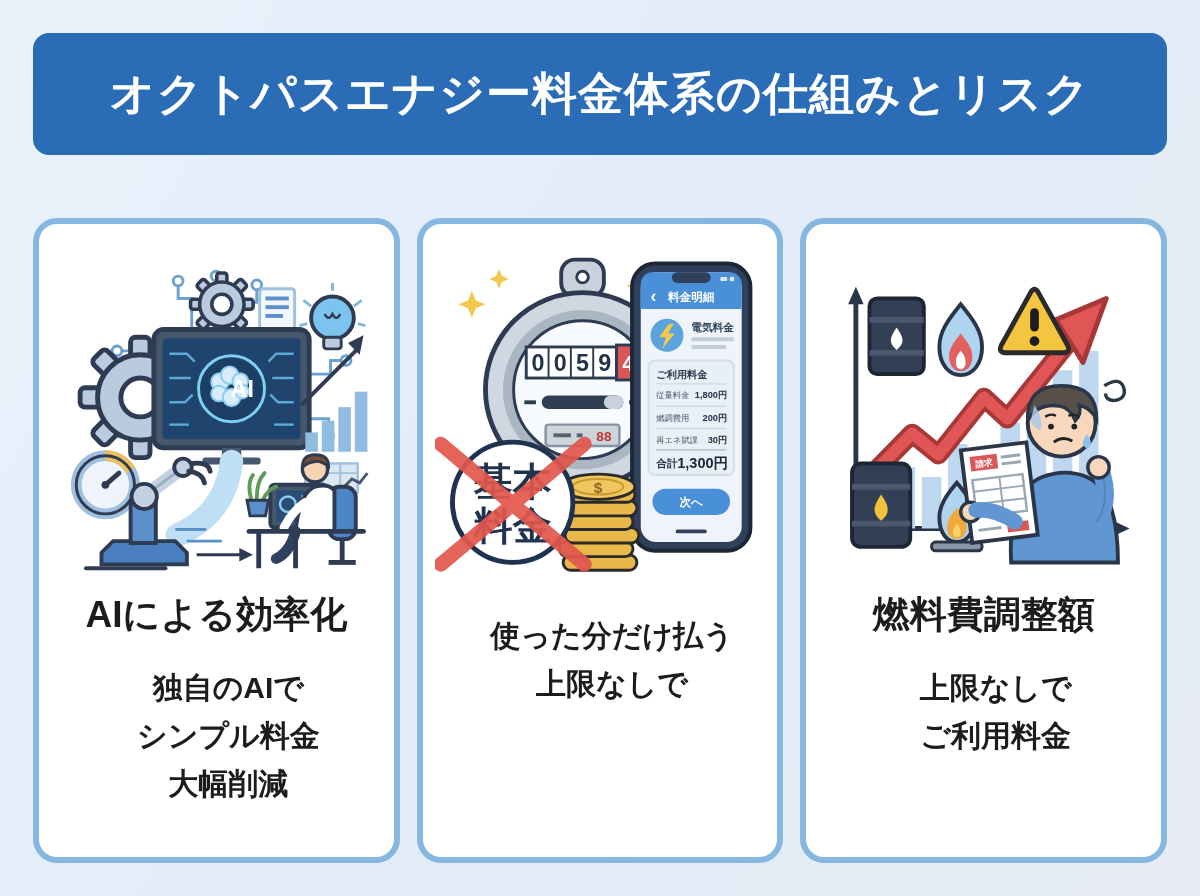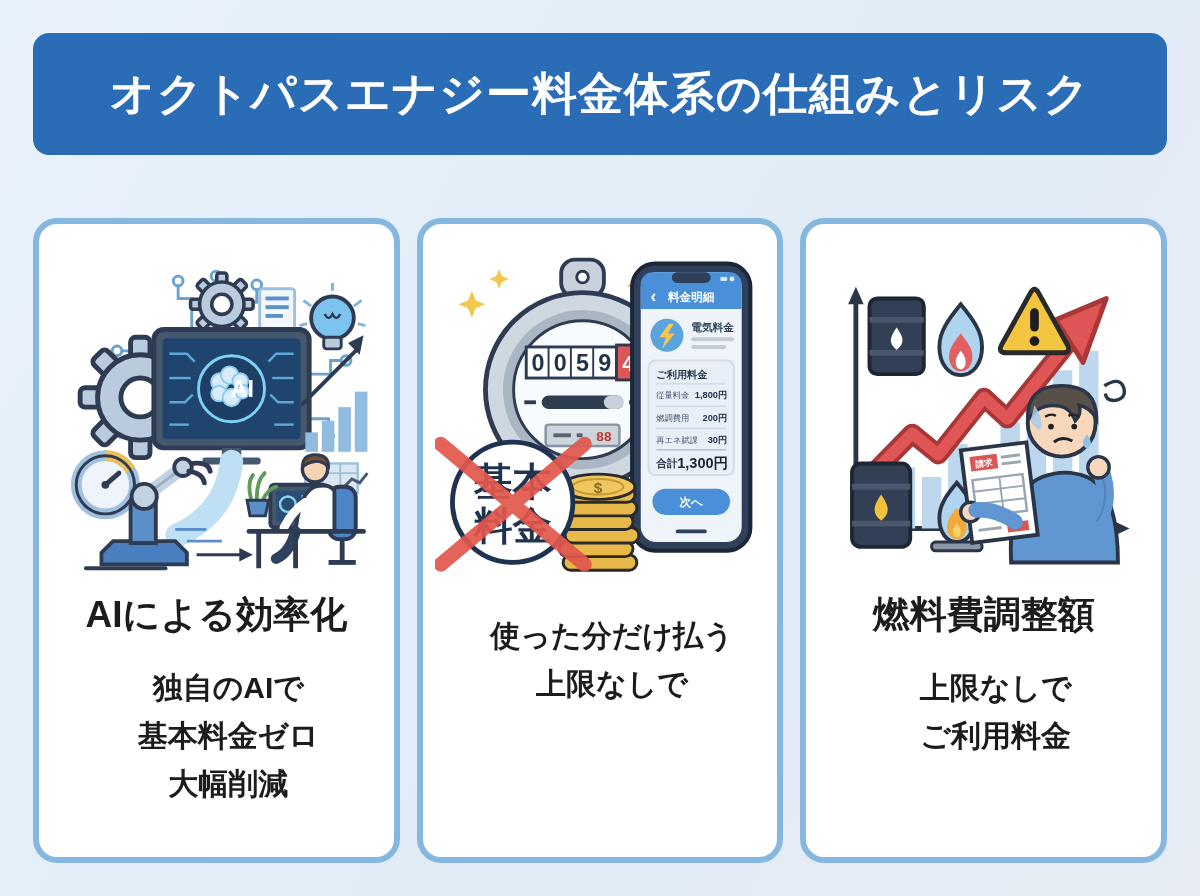--- a/index.html
+++ b/index.html
@@ -207,21 +207,21 @@
           <line x1="252" y1="298" x2="252" y2="336" stroke="#2e3b52" stroke-width="5"></line>
           <g>
             <path d="M206,264 q-4,-16 2,-24 M212,264 q0,-18 8,-26 M218,266 q6,-12 14,-14" fill="none" stroke="#5f9a58" stroke-width="4" stroke-linecap="round"></path>
             <path d="M202,266 h22 l-3,16 h-16 z" fill="#5b8fc9" stroke="#2e3b52" stroke-width="3"></path>
           </g>
         </g>
       </svg>
       <div class="card-title">AIによる効率化</div>
       <div class="card-body">
         <div>独自のAIで</div>
-        <div>基本料金ゼロ</div>
+        <div>シンプル料金</div>
         <div>大幅削減</div>
       </div>
     </div>
 
     <div class="card">
       <svg class="illustration" viewBox="0 0 340 350">
 
         <g fill="#f2c94c">
           <path d="M38,50 l4,10 10,4 -10,4 -4,10 -4,-10 -10,-4 10,-4 z"></path>
           <path d="M66,28 l3,7 7,3 -7,3 -3,7 -3,-7 -7,-3 7,-3 z"></path>

